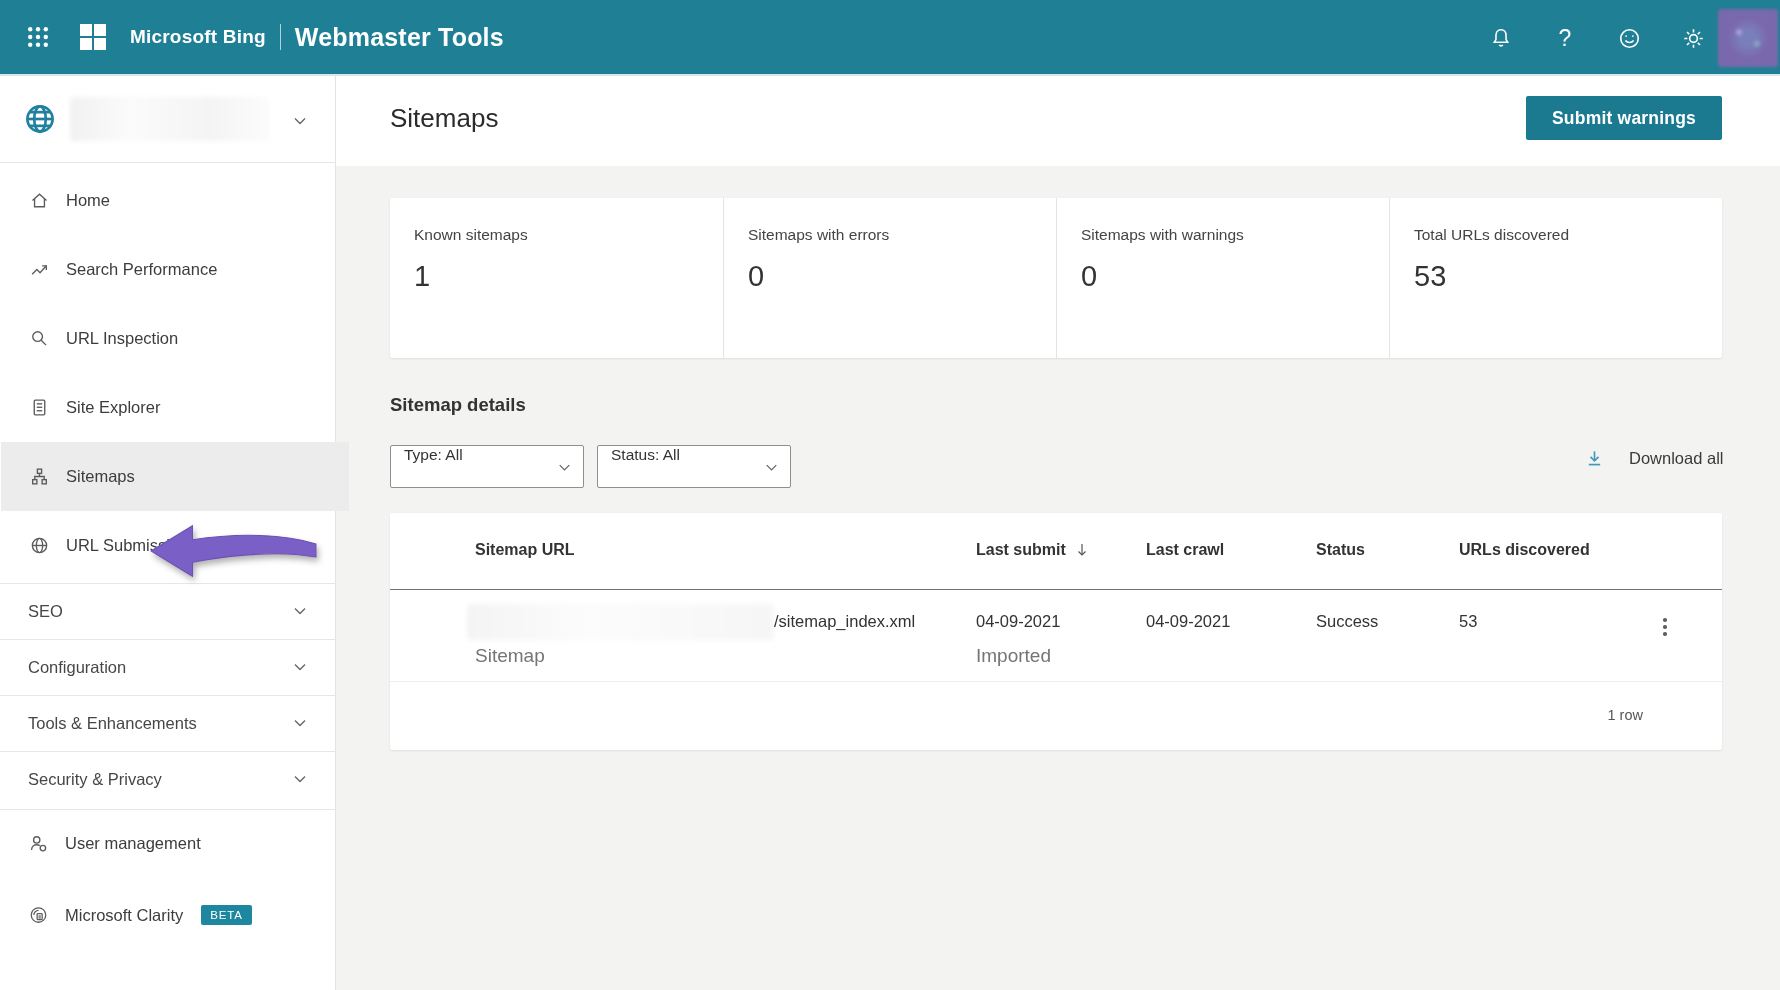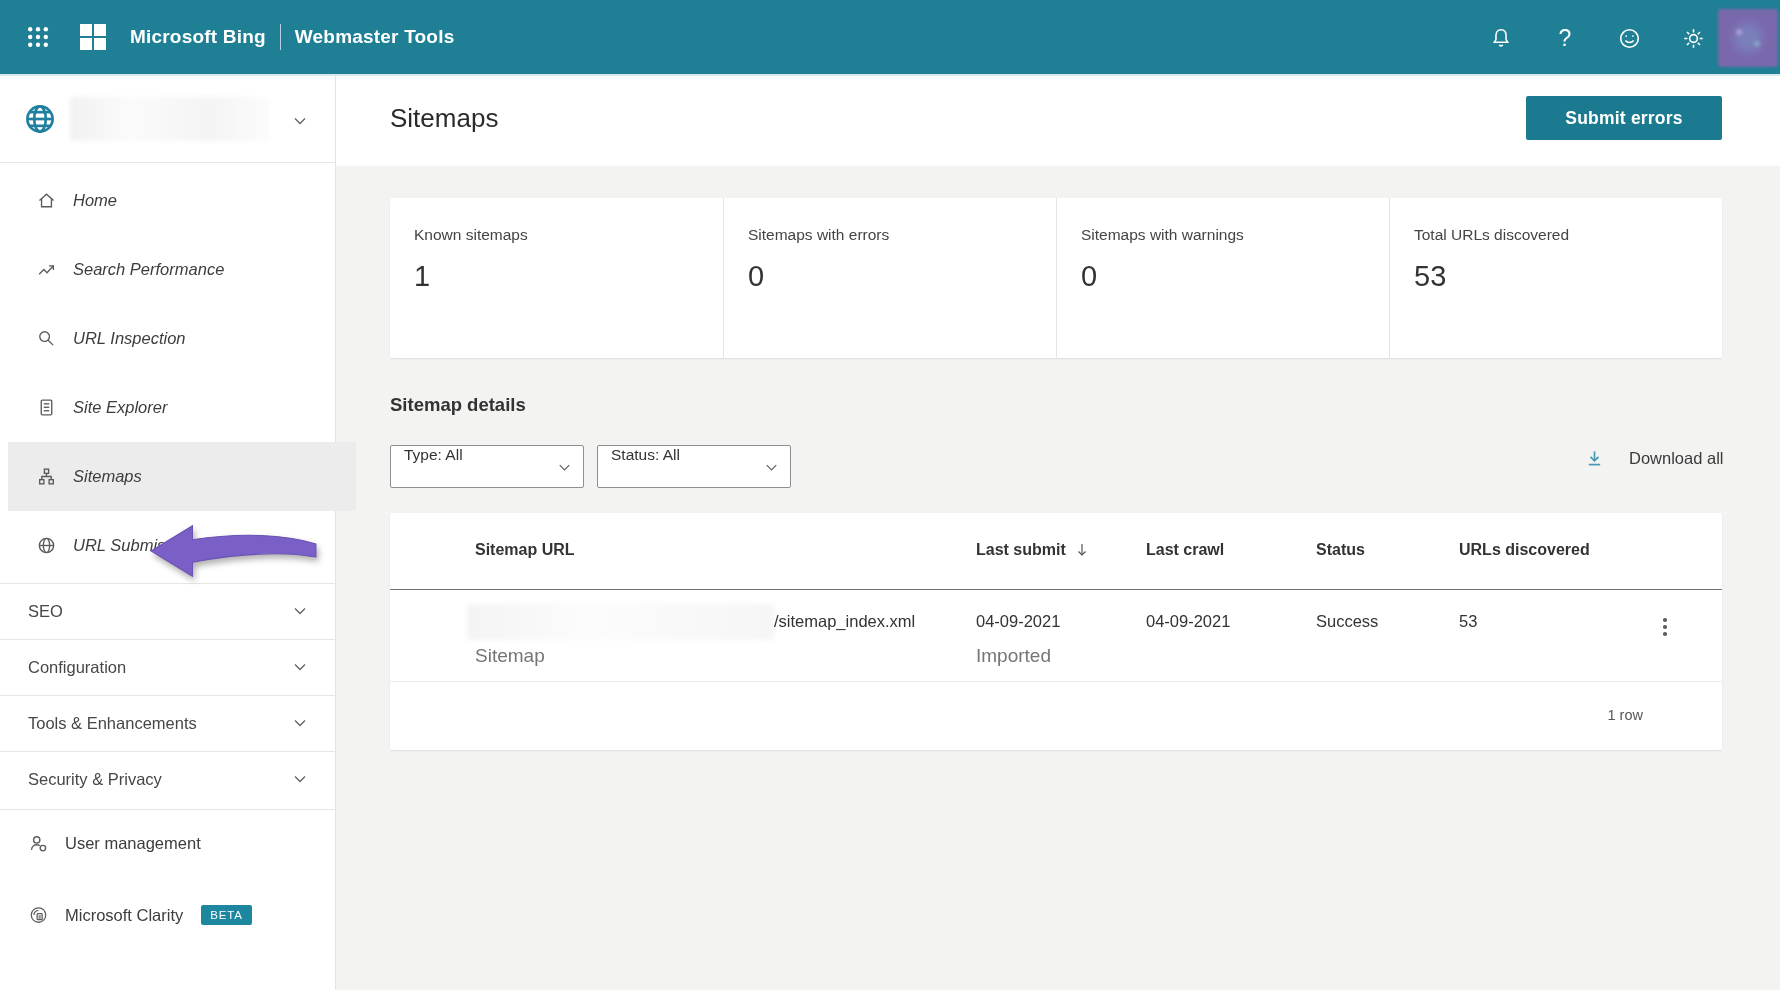--- a/index.html
+++ b/index.html
@@ -8,41 +8,41 @@
 
   
   .appbar { position:absolute; left:0; top:0; width:1780px; height:76px;
             background:#1e7f95; display:flex; align-items:center;
             border-bottom:2px solid #d9e8ed; z-index:30; }
   .waffle { width:40px; height:40px; margin-left:18px; display:flex; align-items:center; justify-content:center; cursor:pointer; }
   .mslogo { margin-left:22px; display:grid; grid-template-columns:12px 12px; grid-template-rows:12px 12px; gap:2px; }
   .mslogo span { background:#fff; display:block; }
   .brand { color:#fff; font-size:19px; font-weight:700; margin-left:24px; letter-spacing:.2px; }
   .brand-divider { width:1px; height:26px; background:rgba(255,255,255,.65); margin:0 14px; }
-  .product { color:#fff; font-size:19px; font-weight:700; letter-spacing:.2px; }
+  .product { color:#fff; font-size:25px; font-weight:700; letter-spacing:.2px; }
   .appbar-right { position:absolute; right:74px; top:0; height:76px; display:flex; align-items:center; gap:38px; }
   .appbar-icon { width:26px; height:26px; display:flex; align-items:center; justify-content:center; cursor:pointer; }
   .help-glyph { color:#fff; font-size:23px; font-weight:400; line-height:1; }
   .avatar { position:absolute; right:2px; top:9px; width:60px; height:58px; border-radius:3px;
             background:#7a68ad;
             background-image:radial-gradient(circle at 35% 40%, rgba(190,170,230,.75) 2px, transparent 4px),
                              radial-gradient(circle at 65% 60%, rgba(150,190,210,.6) 2px, transparent 4px),
                              radial-gradient(circle at 50% 50%, rgba(120,150,200,.5) 8px, transparent 20px);
             filter:blur(1.5px); cursor:pointer; }
 
   
   .sidebar { position:absolute; left:0; top:76px; width:336px; height:914px; background:#fff;
              border-right:1px solid #e3e3e3; z-index:10; }
   .site-selector { position:absolute; left:0; top:8px; width:336px; height:70px; display:flex; align-items:center; cursor:pointer; }
   .site-globe { margin-left:22px; width:36px; height:36px; flex:0 0 auto; }
   .site-name-blur { margin-left:12px; width:200px; height:44px; border-radius:3px;
                     background:linear-gradient(90deg,#f1f1f1,#fbfbfb 30%,#f4f4f4 70%,#fcfcfc); filter:blur(2.5px); }
   .site-chevron { position:absolute; right:26px; top:27px; }
   .sb-divider { position:absolute; left:0; width:336px; height:1px; background:#e6e6e6; }
-  .nav { position:absolute; left:8px; top:90px; width:348px;font-style:italic; }
+  .nav { position:absolute; left:1px; top:90px; width:348px; }
   .nav-item { height:69px; display:flex; align-items:center; padding-left:28px; gap:16px; cursor:pointer; font-size:16.5px; color:#3d3d3d; }
   .nav-item.selected { background:#ececec; }
   .nav-icon { width:21px; height:21px; flex:0 0 auto; display:flex; align-items:center; justify-content:center; }
   .acc-row { position:absolute; left:0; width:336px; height:56px; display:flex; align-items:center;
              padding-left:28px; font-size:16.5px; color:#474747; cursor:pointer; }
   .acc-chevron { position:absolute; right:26px; top:18px; }
   .foot-item { position:absolute; left:0; width:336px; height:68px; display:flex; align-items:center;
                padding-left:28px; gap:16px; font-size:16.5px; color:#3d3d3d; cursor:pointer; }
   .beta-badge { background:#1e87a0; color:#fff; font-size:11.5px; font-weight:400; letter-spacing:.8px;
                 padding:4px 9px; border-radius:2px; margin-left:2px; }
@@ -308,21 +308,21 @@
     <span class="beta-badge">BETA</span>
   </div>
 
   <svg class="annotation-arrow" viewBox="0 0 170 60">
     <path d="M3 30 L44 5 L44 19 C 90 11.5, 136 13.5, 166 23 L166 36 C 131 29.5, 91 32.5, 44 41 L44 55 Z" fill="#7a5fc7" stroke="#6b51b5" stroke-width="1"></path>
   </svg>
 </div>
 
 <div class="page-head">
   <div class="page-title">Sitemaps</div>
-  <button class="submit-btn">Submit errors</button>
+  <button class="submit-btn">Submit warnings</button>
 </div>
 
 <div class="content">
 
   <div class="stats-band">
     <div class="stat-card">
       <div class="stat-label">Known sitemaps</div>
       <div class="stat-value">1</div>
     </div>
     <div class="stat-card">

